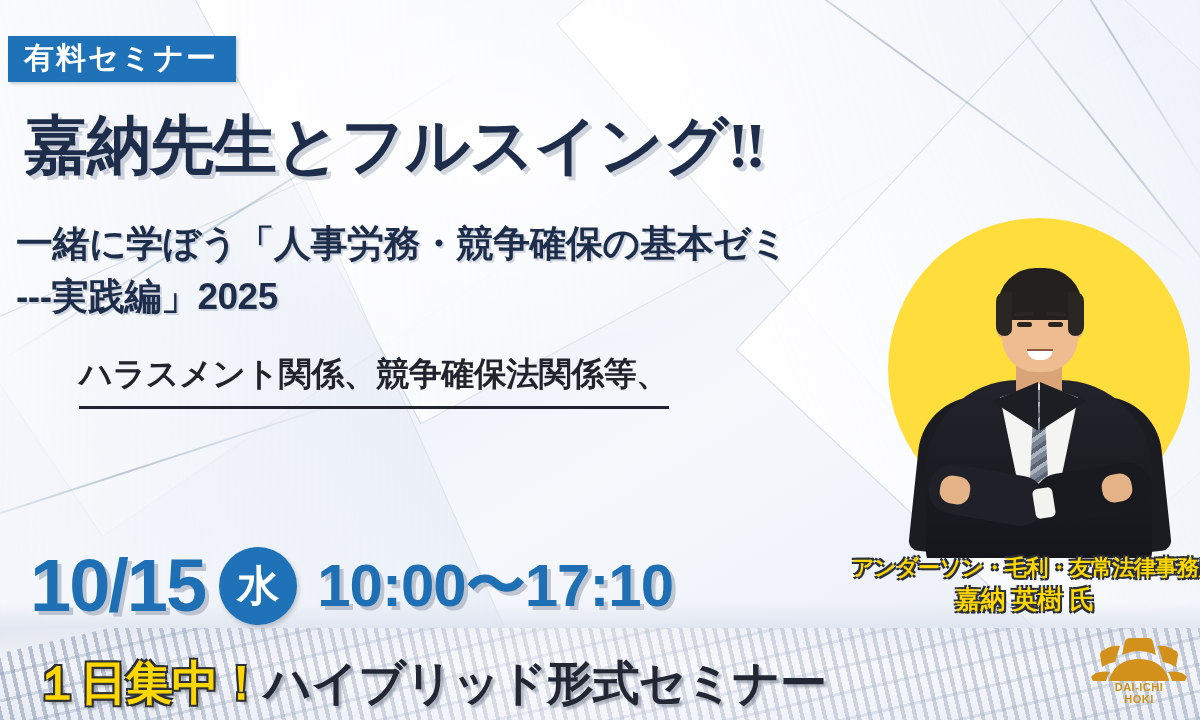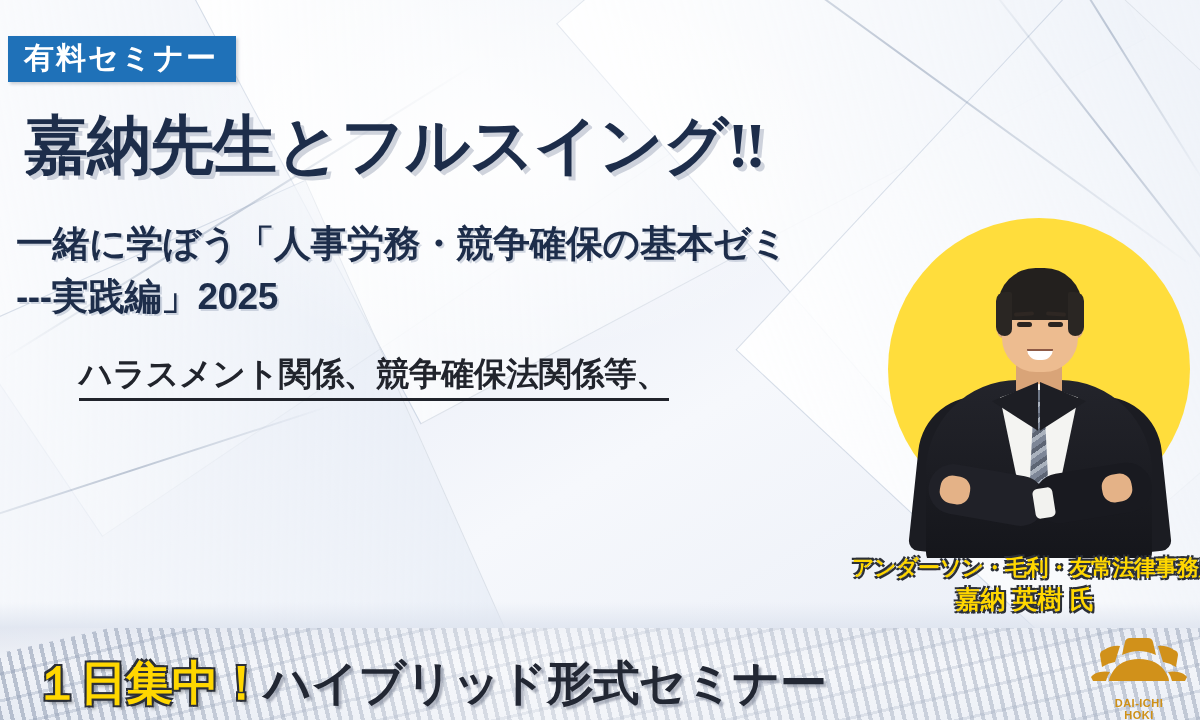--- a/index.html
+++ b/index.html
@@ -103,21 +103,21 @@
   
   .desc{
     position:absolute;left:24px;top:352px;width:700px;
     text-align:center;
     font-size:33px;font-weight:bold;line-height:1.36;
     color:#21242c;letter-spacing:-.5px;
   }
   .desc span{
     display:inline-block;
     border-bottom:3px solid #21242c;
-    padding-bottom:1px;
+    padding-bottom:9px;
     white-space:nowrap;
   }
   .desc .l1{font-size:33px;}
   .desc .l2{font-size:33px;}
   .desc .l3{font-size:33px;}
 
   
   .daterow{position:absolute;left:30px;top:540px;height:92px;display:flex;align-items:center;}
   .big-date{
     font-size:74px;font-weight:bold;line-height:1;color:#1f6fb5;
@@ -246,21 +246,21 @@
     font-size:25px;font-weight:bold;color:#ffd700;letter-spacing:0;white-space:nowrap;
     text-shadow:
       -2px -2px 0 #2b2f38, 2px -2px 0 #2b2f38,
       -2px  2px 0 #2b2f38, 2px  2px 0 #2b2f38;
   }
 
   
   .logo{position:absolute;left:1086px;right:auto;top:636px;width:106px;height:80px;}
   .logo svg{display:block;}
   .logo-text{
-    position:absolute;left:0;top:62px;width:106px;text-align:center;
+    position:absolute;left:0;top:46px;width:106px;text-align:center;
     color:#cf9016;font-size:11px;font-weight:bold;line-height:1.05;letter-spacing:.5px;
   }
 </style>
 </head>
 <body>
 
 <div class="stage">
 
   <div class="bg-photo">
     <div class="pane p1"></div>
@@ -320,20 +320,25 @@
 
   <div class="subtitle">
     <div>一緒に学ぼう「人事労務・競争確保の基本ゼミ</div>
     <div>---実践編」2025</div>
   </div>
 
   <div class="desc">
     <div class="l1"><span>ハラスメント関係、競争確保法関係等、</span></div>
   </div>
 
+  <div class="daterow">
+    <div class="big-date">10/15</div>
+    <div class="dow">水</div>
+    <div class="time">10:00〜17:10</div>
+  </div>
 
   <div class="bottomtext"><span class="bt-yellow">１日集中！</span><span class="bt-dark">ハイブリッド形式セミナー</span></div>
 
   <div class="speaker">
     <div class="sp-office">アンダーソン・毛利・友常法律事務所</div>
     <div class="sp-name">嘉納 英樹 氏</div>
   </div>
 
   <div class="logo">
     <svg width="106" height="52" viewBox="0 0 106 52">

